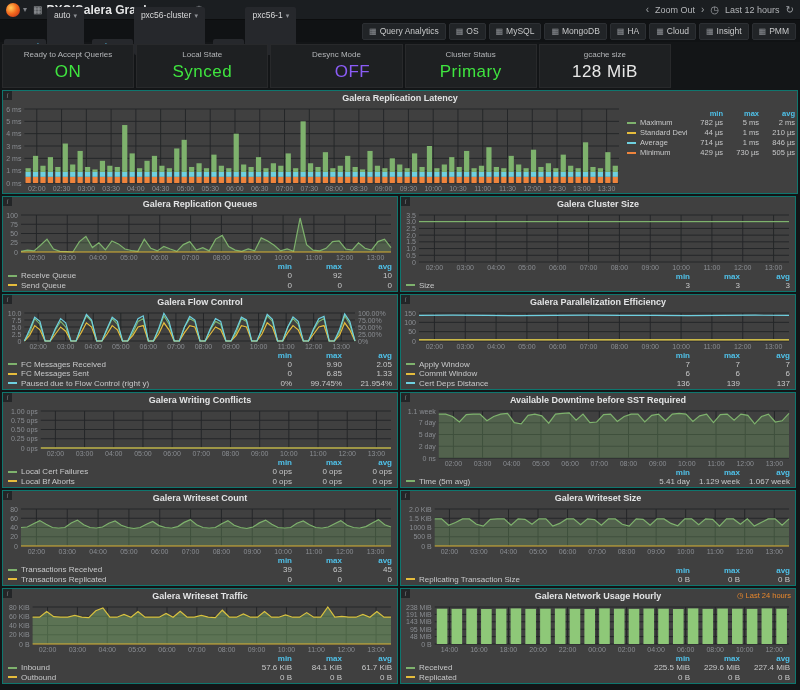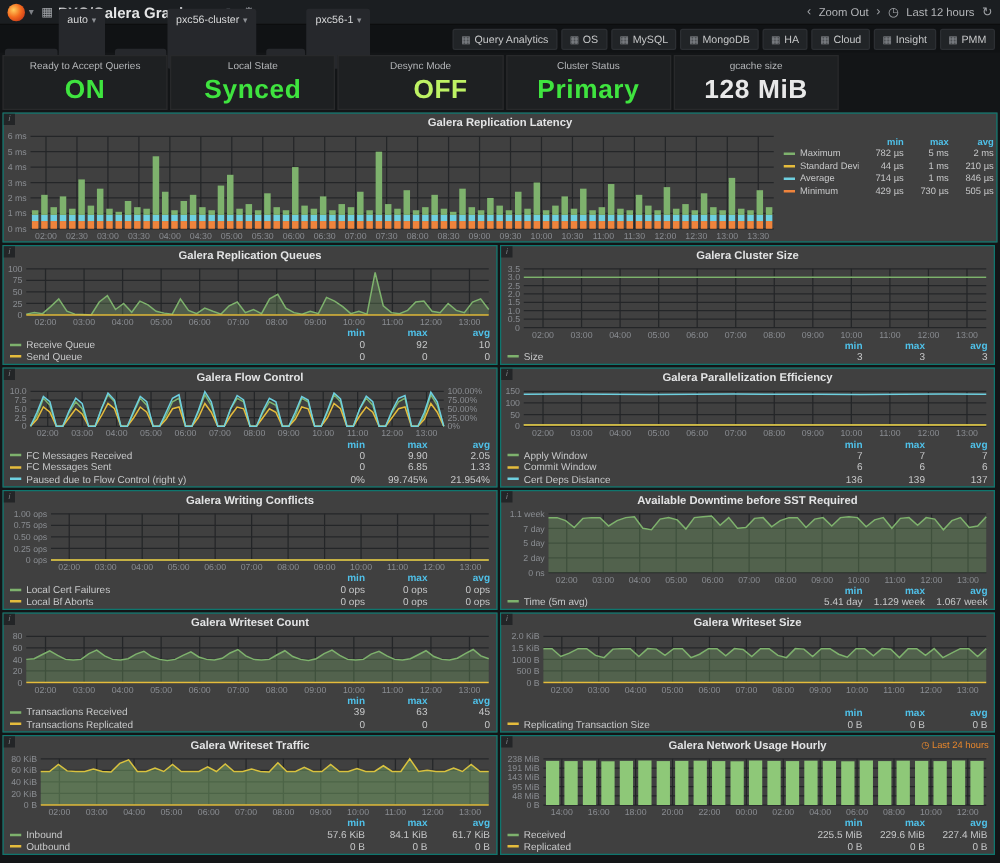--- a/index.html
+++ b/index.html
@@ -27,21 +27,21 @@
   .subnav .right { margin-left:auto; display:flex; gap:3px; }
   .navbtn { background:#212427; border:1px solid #2c2f33; color:#c7c8c9; font-size:8.5px;
     padding:2.5px 6px; border-radius:2px; display:flex; align-items:center; gap:3px; }
   .navbtn .g { color:#8d9095; font-size:8px; }
   
   .wrap { padding:2px; display:flex; flex-wrap:wrap; gap:2px; }
   .stats-row { display:flex; gap:2px; width:669px; height:44px;justify-content:flex-end; }
   .stat { flex:1; background:#1e2022; border:1px solid #28292b; display:flex; flex-direction:column;
     align-items:center; justify-content:center; gap:3px; }
   .stat-title { font-size:8px; color:#b4b6b9; }
-  .stat-value { font-size:21px; font-weight:bold; letter-spacing:0.5px; }
+  .stat-value { font-size:17px; font-weight:normal; letter-spacing:0.5px; }
   .panel { background:#404040; border:1px solid #0f766e; position:relative; display:flex; flex-direction:column; }
   .panel.full { width:796px; height:104px; }
   .panel.half { width:396px; height:96px; }
   .ph { height:14px; display:flex; align-items:center; justify-content:center; position:relative; flex:none; }
   .ph .title { font-size:9px; font-weight:bold; color:#e3e4e5; }
   .pi { position:absolute; left:0; top:0; width:9px; height:9px; background:#232527; color:#7e8186;
     font-size:6.5px; line-height:9px; text-align:center; font-style:italic; }
   .badge { position:absolute; right:4px; top:2px; font-size:7.5px; color:#e8872c; }
   .pb { flex:1; position:relative; overflow:hidden; }
   
@@ -133,21 +133,21 @@
       <div class="stat">
         <div class="stat-title">Ready to Accept Queries</div>
         <div class="stat-value" style="color: rgb(63, 228, 63);">ON</div>
       </div>
       <div class="stat">
         <div class="stat-title">Local State</div>
         <div class="stat-value" style="color: rgb(63, 228, 63);">Synced</div>
       </div>
       <div class="stat">
         <div class="stat-title">Desync Mode</div>
-        <div class="stat-value" style="color: #bef264; margin-left: 32px;">OFF</div>
+        <div class="stat-value" style="color: #8b5cf6; margin-left: 32px;">OFF</div>
       </div>
       <div class="stat">
         <div class="stat-title">Cluster Status</div>
         <div class="stat-value" style="color: rgb(63, 228, 63);">Primary</div>
       </div>
       <div class="stat">
         <div class="stat-title">gcache size</div>
         <div class="stat-value" style="color: rgb(232, 232, 232);">128 MiB</div>
       </div>
     </div>

